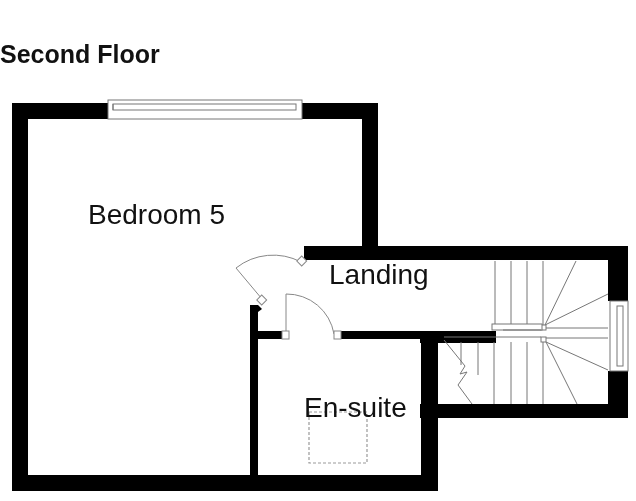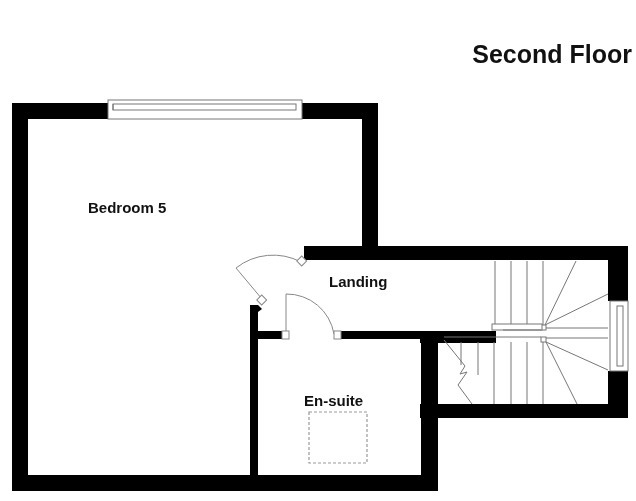--- a/index.html
+++ b/index.html
@@ -1,19 +1,19 @@
 <!DOCTYPE html>
 <html><head>
   <meta charset="utf-8">
   <style>
     html, body { margin: 0; padding: 0; background: #ffffff; }
     body { width: 636px; height: 501px; position: relative; overflow: hidden; font-family: "Liberation Sans", sans-serif; }
-    .title { position: absolute; left: 0; top: 40px; width: 632px; text-align: right; font-size: 25px; font-weight: bold; color: #111; }
+    .title { position: absolute; left: 0; top: 40px; width: 632px; text-align: left; font-size: 25px; font-weight: bold; color: #111; }
     svg.plan { position: absolute; left: 0; top: 0; }
-    .room-label { position: absolute; font-weight: bold; font-size: 15px; color: #111; white-space: nowrap; text-align: right; }
+    .room-label { position: absolute; font-weight: normal; font-size: 28px; color: #111; white-space: nowrap; text-align: right; }
   </style>
 </head>
 <body>
 
 <div class="title">Second Floor</div>
 
 <svg class="plan" width="636" height="501" viewBox="0 0 636 501">
   <g fill="#000">
 
     <rect x="12" y="103" width="16" height="388"></rect>
@@ -100,14 +100,14 @@
     <line x1="478" y1="342" x2="478" y2="375"></line>
     <line x1="461" y1="342" x2="461" y2="365"></line>
 
     <polyline points="444,340 465,366 460,374 467,372 458,385 472,404"></polyline>
   </g>
 
   <rect x="309" y="412" width="58" height="51" fill="none" stroke="#999" stroke-width="1.2" stroke-dasharray="3,2"></rect>
 </svg>
 
 <div class="room-label" style="left:88px; top:199px;">Bedroom 5</div>
-<div class="room-label" style="left:329px; top:273px;">Landing</div>
+<div class="room-label" style="left:329px; top:259px;">Landing</div>
 <div class="room-label" style="left:304px; top:392px;">En-suite</div>
 
 </body></html>

